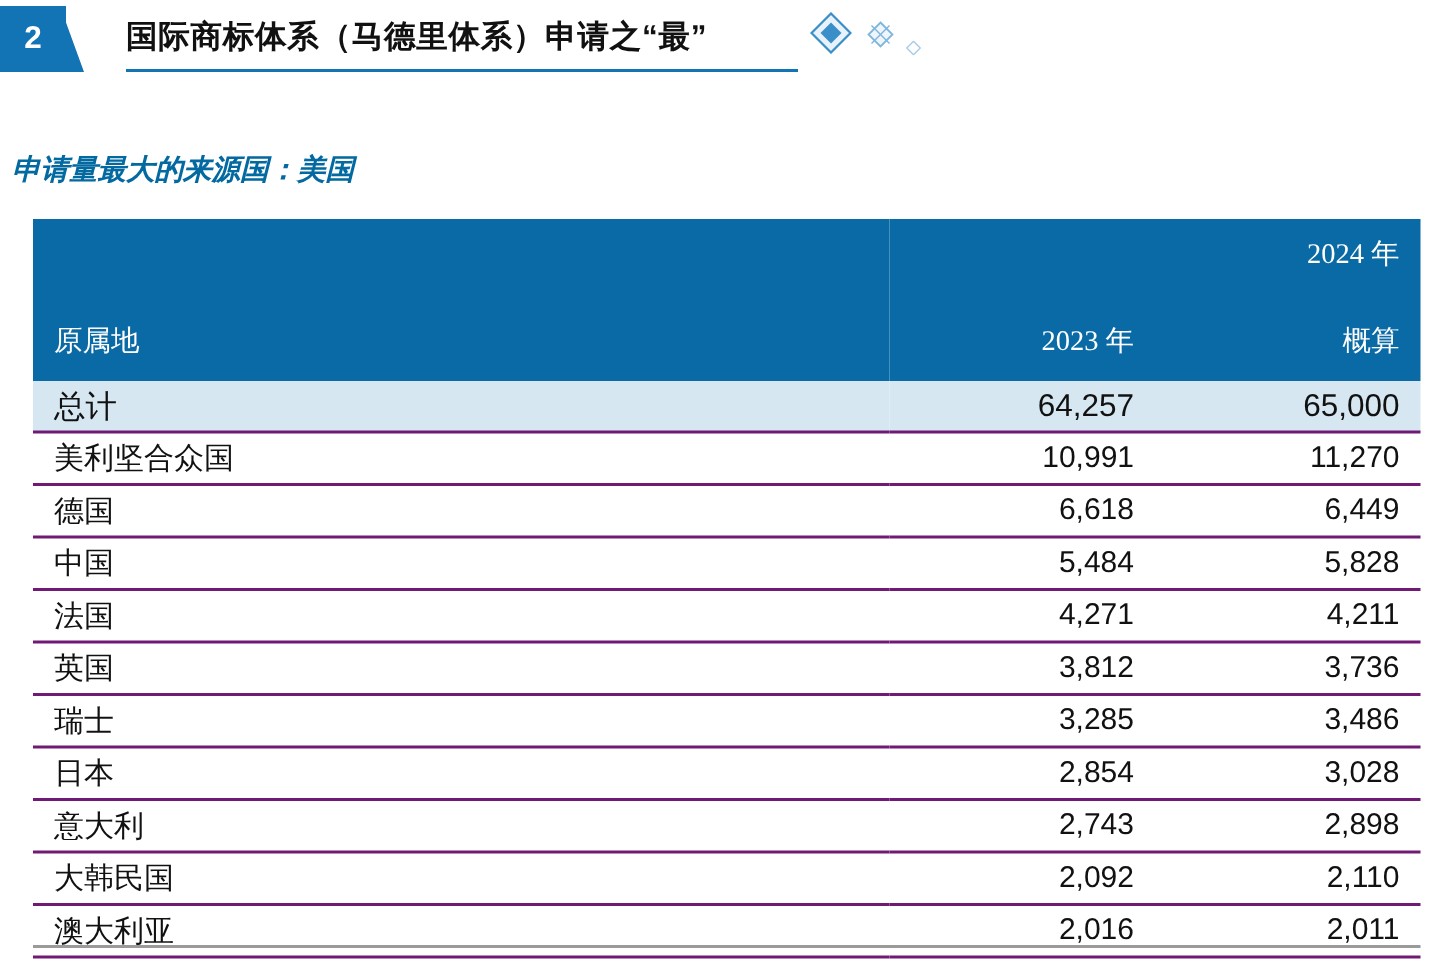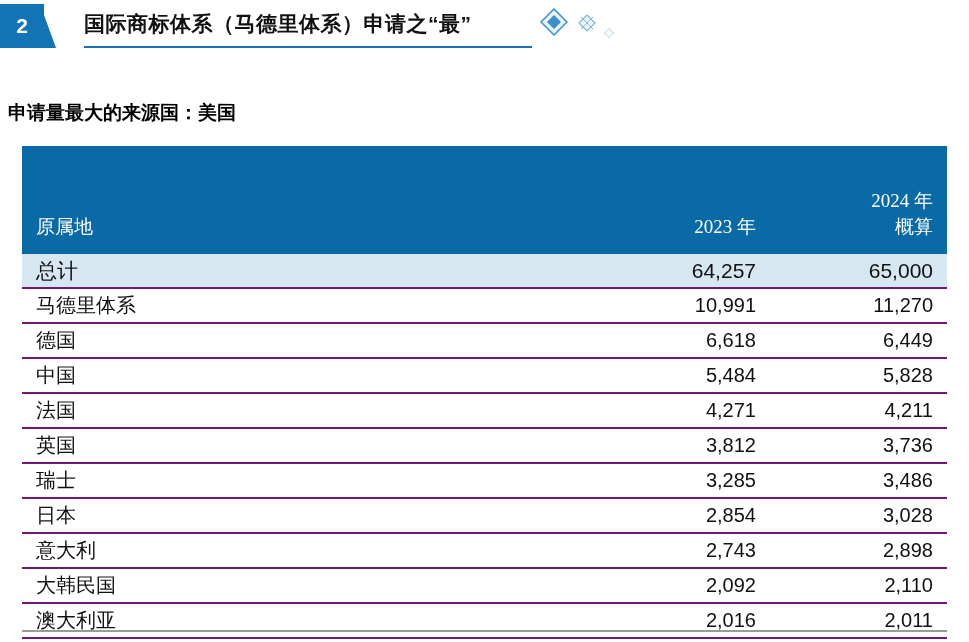--- a/index.html
+++ b/index.html
@@ -84,21 +84,22 @@
   .deco-2 { left: 578px; top: 14px; }
   .deco-3 { left: 604px; top: 24px; }
 
   
   .subtitle {
     position: absolute;
     left: 8px;
     top: 100px;
     font-size: 19px;
     font-weight: bold;
-    color: #000000;
+    color: #0369a1;
+    font-style: italic;
   }
 
   
   .table-wrap {
     position: absolute;
     left: 22px;
     top: 146px;
     width: 925px;
   }
   table.data {
@@ -124,20 +125,21 @@
     padding-left: 14px;
     margin-left: 13px;
   }
   thead th.num {
     text-align: right;
     padding-right: 14px;
     font-family: Liberation Serif, serif;
   }
   thead th .yr-line2 {
     display: block;
+    margin-top: 32px;
   }
 
   tbody td {
     font-size: 20px;
     color: #111111;
     height: 33px;
     padding: 0 10px;
     background: #ffffff;
   }
   tbody tr.total td {
@@ -215,21 +217,21 @@
         </th>
       </tr>
     </thead>
     <tbody>
       <tr class="total">
         <td class="origin">总计</td>
         <td class="num">64,257</td>
         <td class="num">65,000</td>
       </tr>
       <tr>
-        <td class="origin">马德里体系</td>
+        <td class="origin">美利坚合众国</td>
         <td class="num">10,991</td>
         <td class="num">11,270</td>
       </tr>
       <tr>
         <td class="origin">德国</td>
         <td class="num">6,618</td>
         <td class="num">6,449</td>
       </tr>
       <tr>
         <td class="origin">中国</td>

